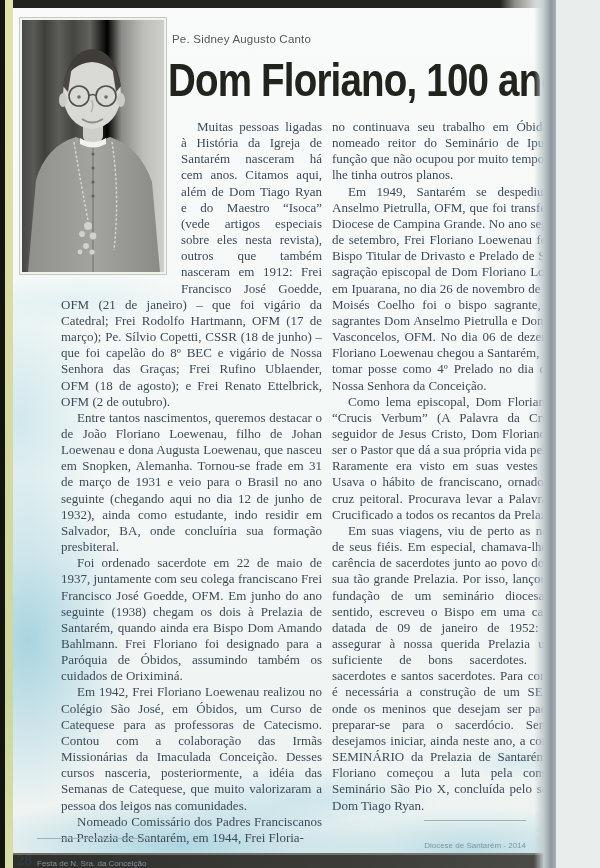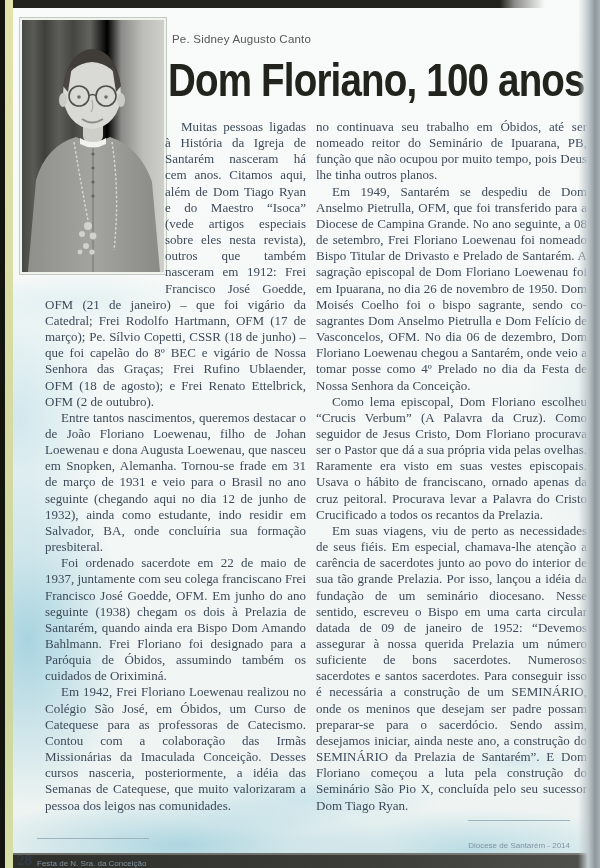--- a/index.html
+++ b/index.html
@@ -1,18 +1,18 @@
 <!DOCTYPE html>
 <html lang="pt"><head>
 <meta charset="utf-8">
 <style>
   html,body{margin:0;padding:0;}
   body{width:600px;height:868px;overflow:hidden;background:#e9edec;}
   .page{
-    position:relative;width:600px;height:868px;overflow:hidden;
+    position:relative;width:556px;height:868px;overflow:hidden;
     font-family:"Liberation Serif", serif;
     background:
       radial-gradient(ellipse 150px 260px at 28px 640px, rgba(96,178,205,.50), transparent 65%),
       radial-gradient(ellipse 300px 70px at 180px 845px, rgba(96,178,205,.45), transparent 70%),
       radial-gradient(ellipse 260px 60px at 470px 850px, rgba(110,185,210,.40), transparent 70%),
       radial-gradient(ellipse 120px 200px at 20px 420px, rgba(130,195,218,.30), transparent 70%),
       radial-gradient(ellipse 200px 45px at 300px 800px, rgba(140,200,222,.35), transparent 70%),
       radial-gradient(ellipse 90px 25px at 520px 762px, rgba(150,205,225,.25), transparent 70%),
       radial-gradient(ellipse 100px 180px at 595px 430px, rgba(160,200,215,.20), transparent 70%),
       radial-gradient(ellipse 160px 40px at 80px 300px, rgba(160,210,228,.20), transparent 70%),
@@ -34,21 +34,21 @@
     border:2px solid #f0f2ec;outline:1px solid #c4cac4;background:#777;}
   .photo svg{display:block;}
   
   .byline{position:absolute;left:172px;top:33px;z-index:4;
     font-family:"Liberation Sans", sans-serif;font-size:11.5px;color:#585856;letter-spacing:.2px;}
   .title{position:absolute;left:168px;top:52px;margin:0;z-index:4;white-space:nowrap;
     font-family:"Liberation Sans", sans-serif;font-weight:800;font-size:47px;letter-spacing:-1px;
     color:#23231e;transform:scaleX(.82);transform-origin:0 50%;}
   
   .col{position:absolute;z-index:3;font-size:13px;line-height:16.15px;color:#3d4a59;
-    text-align:justify;hyphens:auto;}
+    text-align:justify;hyphens:auto;margin-left:16px;}
   .col p{margin:0;text-indent:16px;}
   .col p.no-indent{text-indent:0;}
   .col-left{left:45px;top:119px;width:261px;}
   .col-right{left:316px;top:119px;width:271px;}
   .photo-spacer{float:left;width:120px;height:173px;}
   
   .footer-left{position:absolute;left:17px;top:834px;z-index:6;display:flex;align-items:flex-end;}
   .page-number{font-family:"Liberation Serif", serif;font-weight:bold;font-size:15px;color:#2f3c44;line-height:15px;}
   .footer-rule-label{margin-left:5px;margin-top:4px;border-top:1px solid #9db4bd;padding-top:20px;
     font-family:"Liberation Sans", sans-serif;font-size:8px;color:#7e93a0;min-width:112px;}
@@ -131,20 +131,21 @@
 
   <div class="byline">Pe. Sidney Augusto Canto</div>
   <h1 class="title">Dom Floriano, 100 anos</h1>
 
   <div class="col col-left">
     <div class="photo-spacer"></div>
     <p>Muitas pessoas ligadas à História da Igreja de Santarém nasceram há cem anos. Citamos aqui, além de Dom Tiago Ryan e do Maestro “Isoca” (vede artigos especiais sobre eles nesta revista), outros que também nasceram em 1912: Frei Francisco José Goedde, OFM (21 de janeiro) – que foi vigário da Catedral; Frei Rodolfo Hartmann, OFM (17 de março); Pe. Sílvio Copetti, CSSR (18 de junho) – que foi capelão do 8º BEC e vigário de Nossa Senhora das Graças; Frei Rufino Ublaender, OFM (18 de agosto); e Frei Renato Ettelbrick, OFM (2 de outubro).</p>
     <p>Entre tantos nascimentos, queremos destacar o de João Floriano Loewenau, filho de Johan Loewenau e dona Augusta Loewenau, que nasceu em Snopken, Alemanha. Tornou-se frade em 31 de março de 1931 e veio para o Brasil no ano seguinte (chegando aqui no dia 12 de junho de 1932), ainda como estudante, indo residir em Salvador, BA, onde concluíria sua formação presbiteral.</p>
     <p>Foi ordenado sacerdote em 22 de maio de 1937, juntamente com seu colega franciscano Frei Francisco José Goedde, OFM. Em junho do ano seguinte (1938) chegam os dois à Prelazia de Santarém, quando ainda era Bispo Dom Amando Bahlmann. Frei Floriano foi designado para a Paróquia de Óbidos, assumindo também os cuidados de Oriximiná.</p>
     <p>Em 1942, Frei Floriano Loewenau realizou no Colégio São José, em Óbidos, um Curso de Catequese para as professoras de Catecismo. Contou com a colaboração das Irmãs Missionárias da Imaculada Conceição. Desses cursos nasceria, posteriormente, a idéia das Semanas de Catequese, que muito valorizaram a pessoa dos leigos nas comunidades.</p>
+    <p>Nomeado Comissário dos Padres Franciscanos na Prelazia de Santarém, em 1944, Frei Floria-</p>
   </div>
 
   <div class="col col-right">
     <p class="no-indent">no continuava seu trabalho em Óbidos, até ser nomeado reitor do Seminário de Ipuarana, PB, função que não ocupou por muito tempo, pois Deus lhe tinha outros planos.</p>
     <p>Em 1949, Santarém se despediu de Dom Anselmo Pietrulla, OFM, que foi transferido para a Diocese de Campina Grande. No ano seguinte, a 08 de setembro, Frei Floriano Loewenau foi nomeado Bispo Titular de Drivasto e Prelado de Santarém. A sagração episcopal de Dom Floriano Loewenau foi em Ipuarana, no dia 26 de novembro de 1950. Dom Moisés Coelho foi o bispo sagrante, sendo co-sagrantes Dom Anselmo Pietrulla e Dom Felício de Vasconcelos, OFM. No dia 06 de dezembro, Dom Floriano Loewenau chegou a Santarém, onde veio a tomar posse como 4º Prelado no dia da Festa de Nossa Senhora da Conceição.</p>
     <p>Como lema episcopal, Dom Floriano escolheu “Crucis Verbum” (A Palavra da Cruz). Como seguidor de Jesus Cristo, Dom Floriano procurava ser o Pastor que dá a sua própria vida pelas ovelhas. Raramente era visto em suas vestes episcopais. Usava o hábito de franciscano, ornado apenas da cruz peitoral. Procurava levar a Palavra do Cristo Crucificado a todos os recantos da Prelazia.</p>
     <p>Em suas viagens, viu de perto as necessidades de seus fiéis. Em especial, chamava-lhe atenção a carência de sacerdotes junto ao povo do interior de sua tão grande Prelazia. Por isso, lançou a idéia da fundação de um seminário diocesano. Nesse sentido, escreveu o Bispo em uma carta circular datada de 09 de janeiro de 1952: “Devemos assegurar à nossa querida Prelazia um número suficiente de bons sacerdotes. Numerosos sacerdotes e santos sacerdotes. Para conseguir isso é necessária a construção de um SEMINÁRIO, onde os meninos que desejam ser padre possam preparar-se para o sacerdócio. Sendo assim, desejamos iniciar, ainda neste ano, a construção do SEMINÁRIO da Prelazia de Santarém”. E Dom Floriano começou a luta pela construção do Seminário São Pio X, concluída pelo seu sucessor Dom Tiago Ryan.</p>
   </div>
 
   <div class="footer-left">

